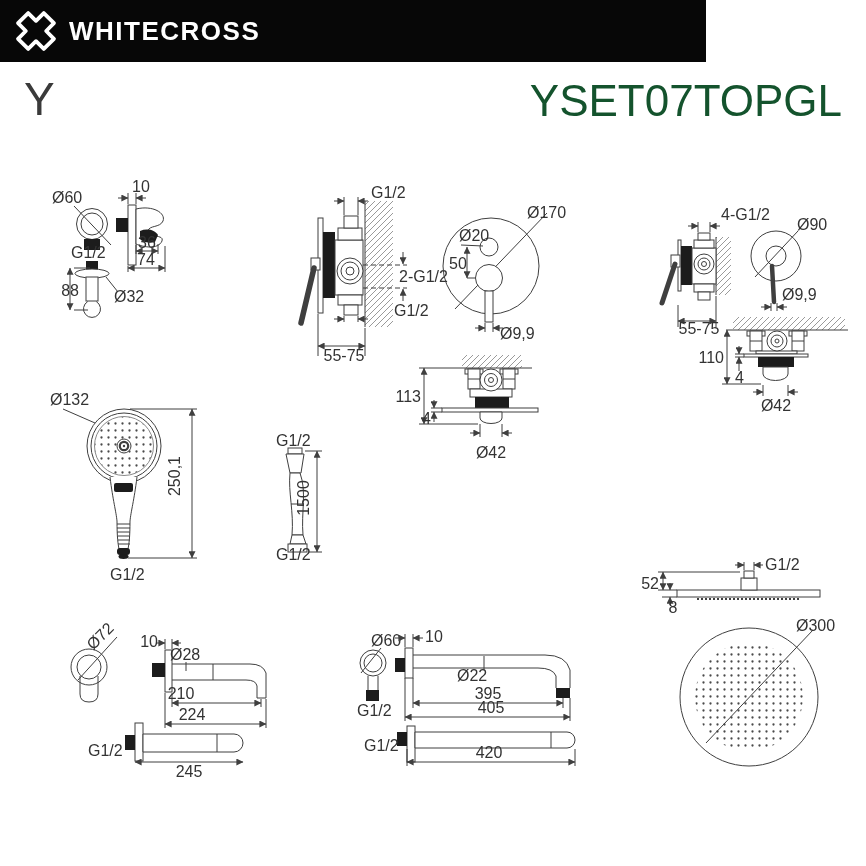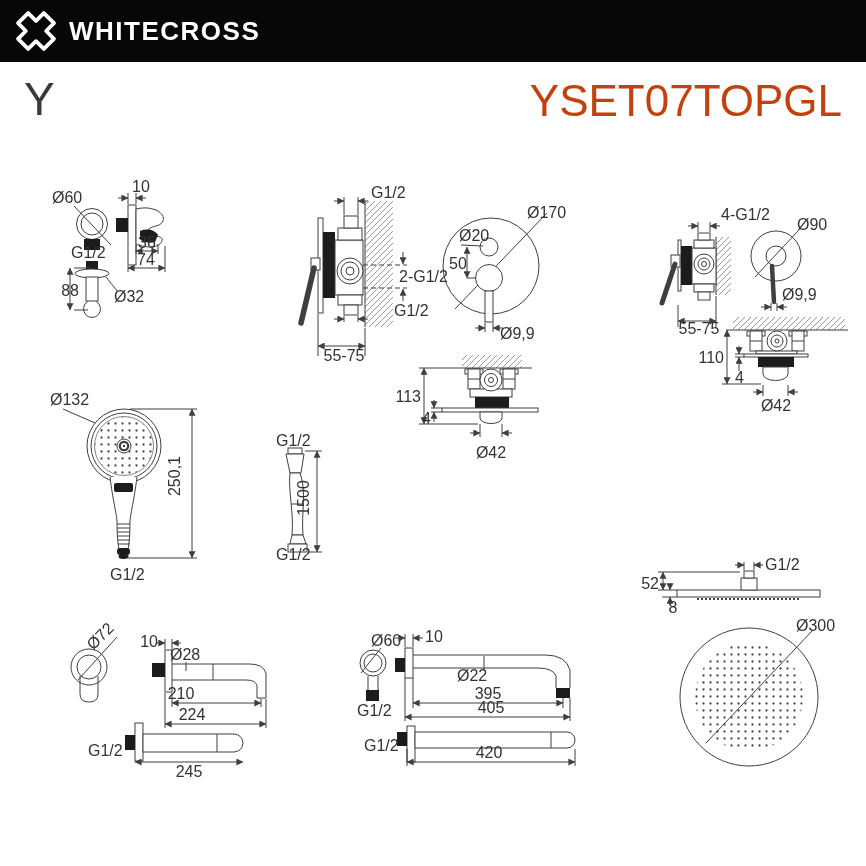--- a/index.html
+++ b/index.html
@@ -1,23 +1,23 @@
 <!DOCTYPE html>
 <html><head>
 <meta charset="utf-8">
 <style>
   html,body{margin:0;padding:0;background:#fff;}
   .page{position:relative;width:866px;height:866px;background:#fff;overflow:hidden;
         font-family:"Liberation Sans",sans-serif;}
-  .topbar{position:absolute;top:0;left:0;width:866px;height:62px;background:#070707;
+  .topbar{position:absolute;top:0;left:0;width:706px;height:62px;background:#070707;
           display:flex;align-items:center;}
   .logo{margin-left:13px;width:46px;height:46px;flex:0 0 auto;}
   .brand{color:#fff;font-size:26px;font-weight:700;letter-spacing:1.5px;margin-left:10px;}
   .series{position:absolute;left:24px;top:72px;font-size:46px;color:#3a3a3a;}
-  .model{position:absolute;right:24px;top:76px;font-size:44px;color:#c2410c;}
+  .model{position:absolute;right:24px;top:76px;font-size:44px;color:#14532d;}
   .canvas{position:absolute;top:0;left:0;}
   .ln{stroke:#3f3f3f;stroke-width:1;fill:none;}
   .fw{fill:#ffffff;stroke:#3f3f3f;stroke-width:1;}
   .bk{fill:#1c1c1c;stroke:none;}
   .dl{stroke:#3f3f3f;stroke-width:1;fill:none;}
   .dsh{stroke:#3f3f3f;stroke-width:1;fill:none;stroke-dasharray:5,3;}
   .dim{font-family:"Liberation Sans",sans-serif;font-size:16px;fill:#333;}
   .rod{stroke:#3f3f3f;stroke-width:5.5;stroke-linecap:round;fill:none;}
 </style>
 </head>

